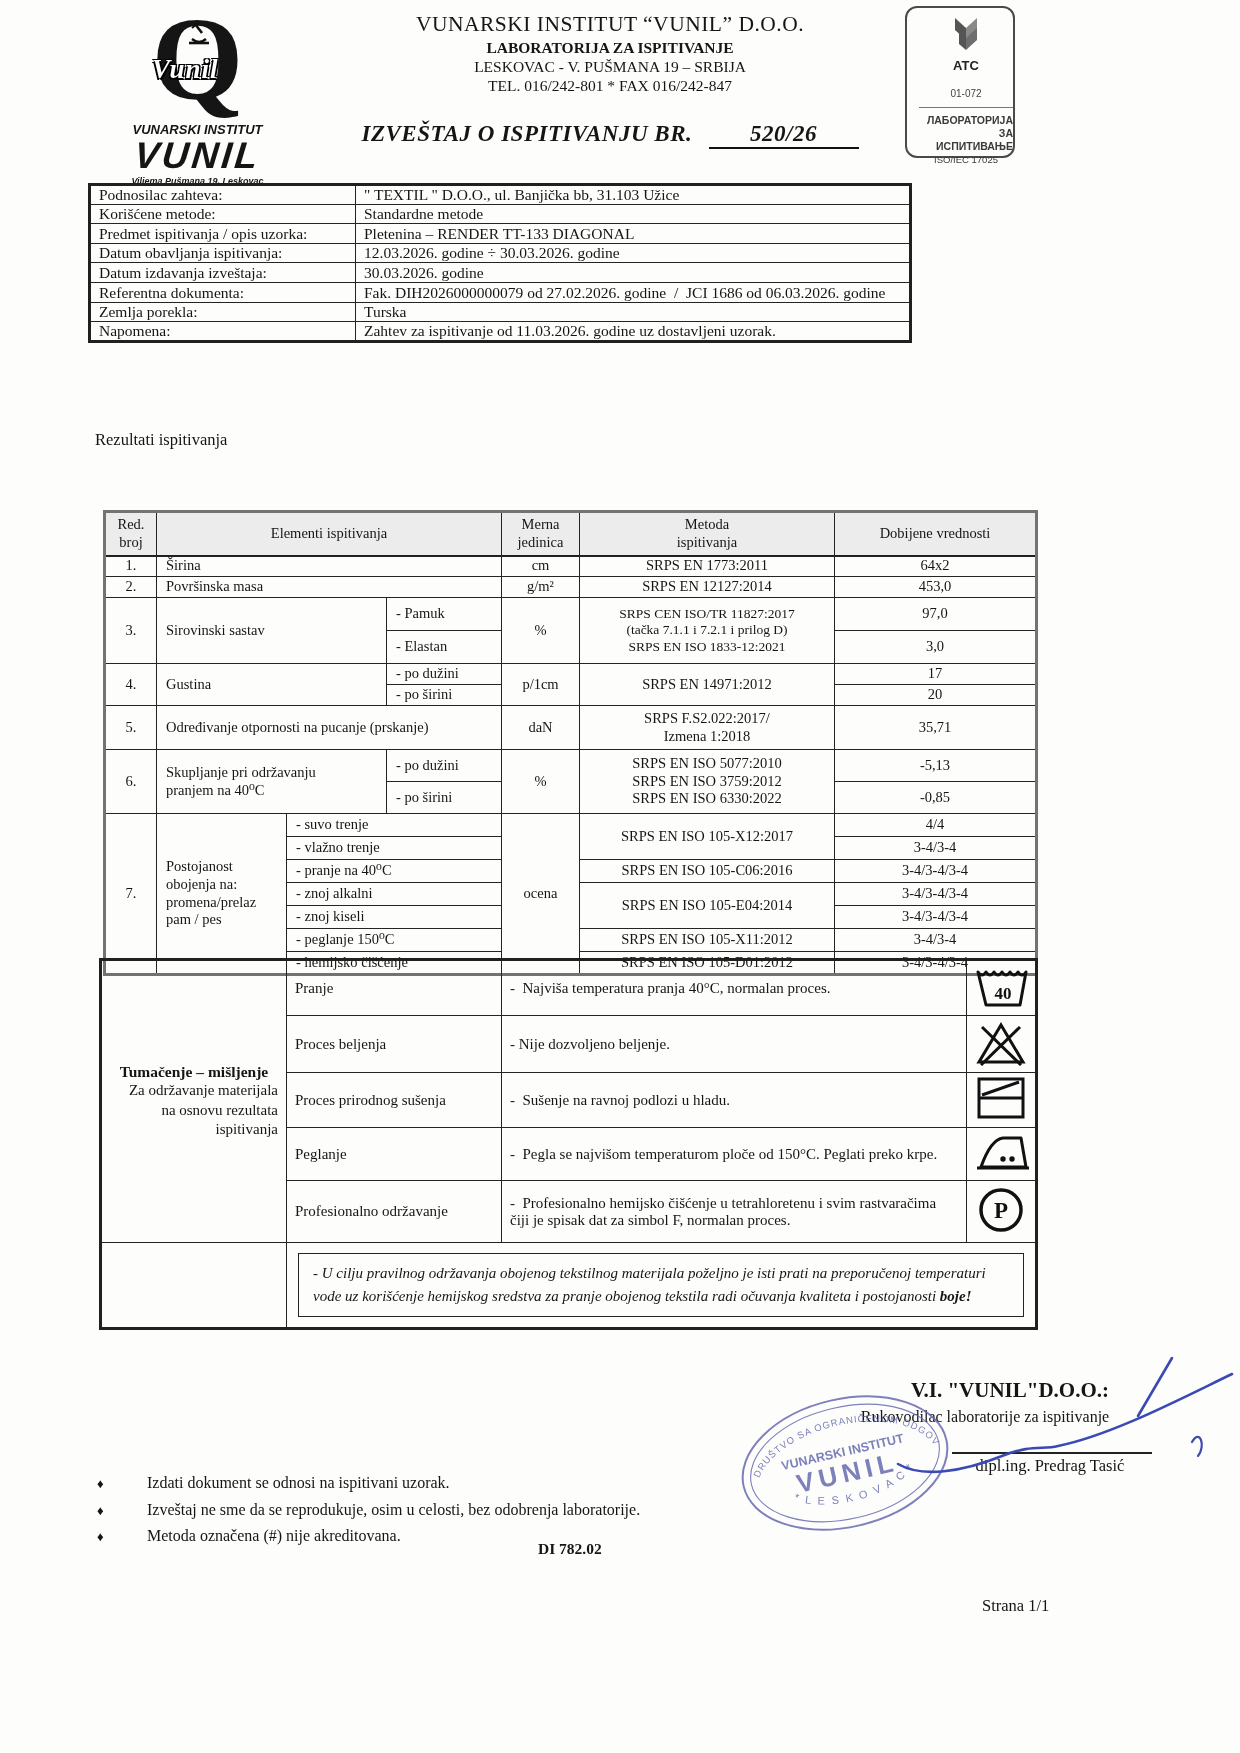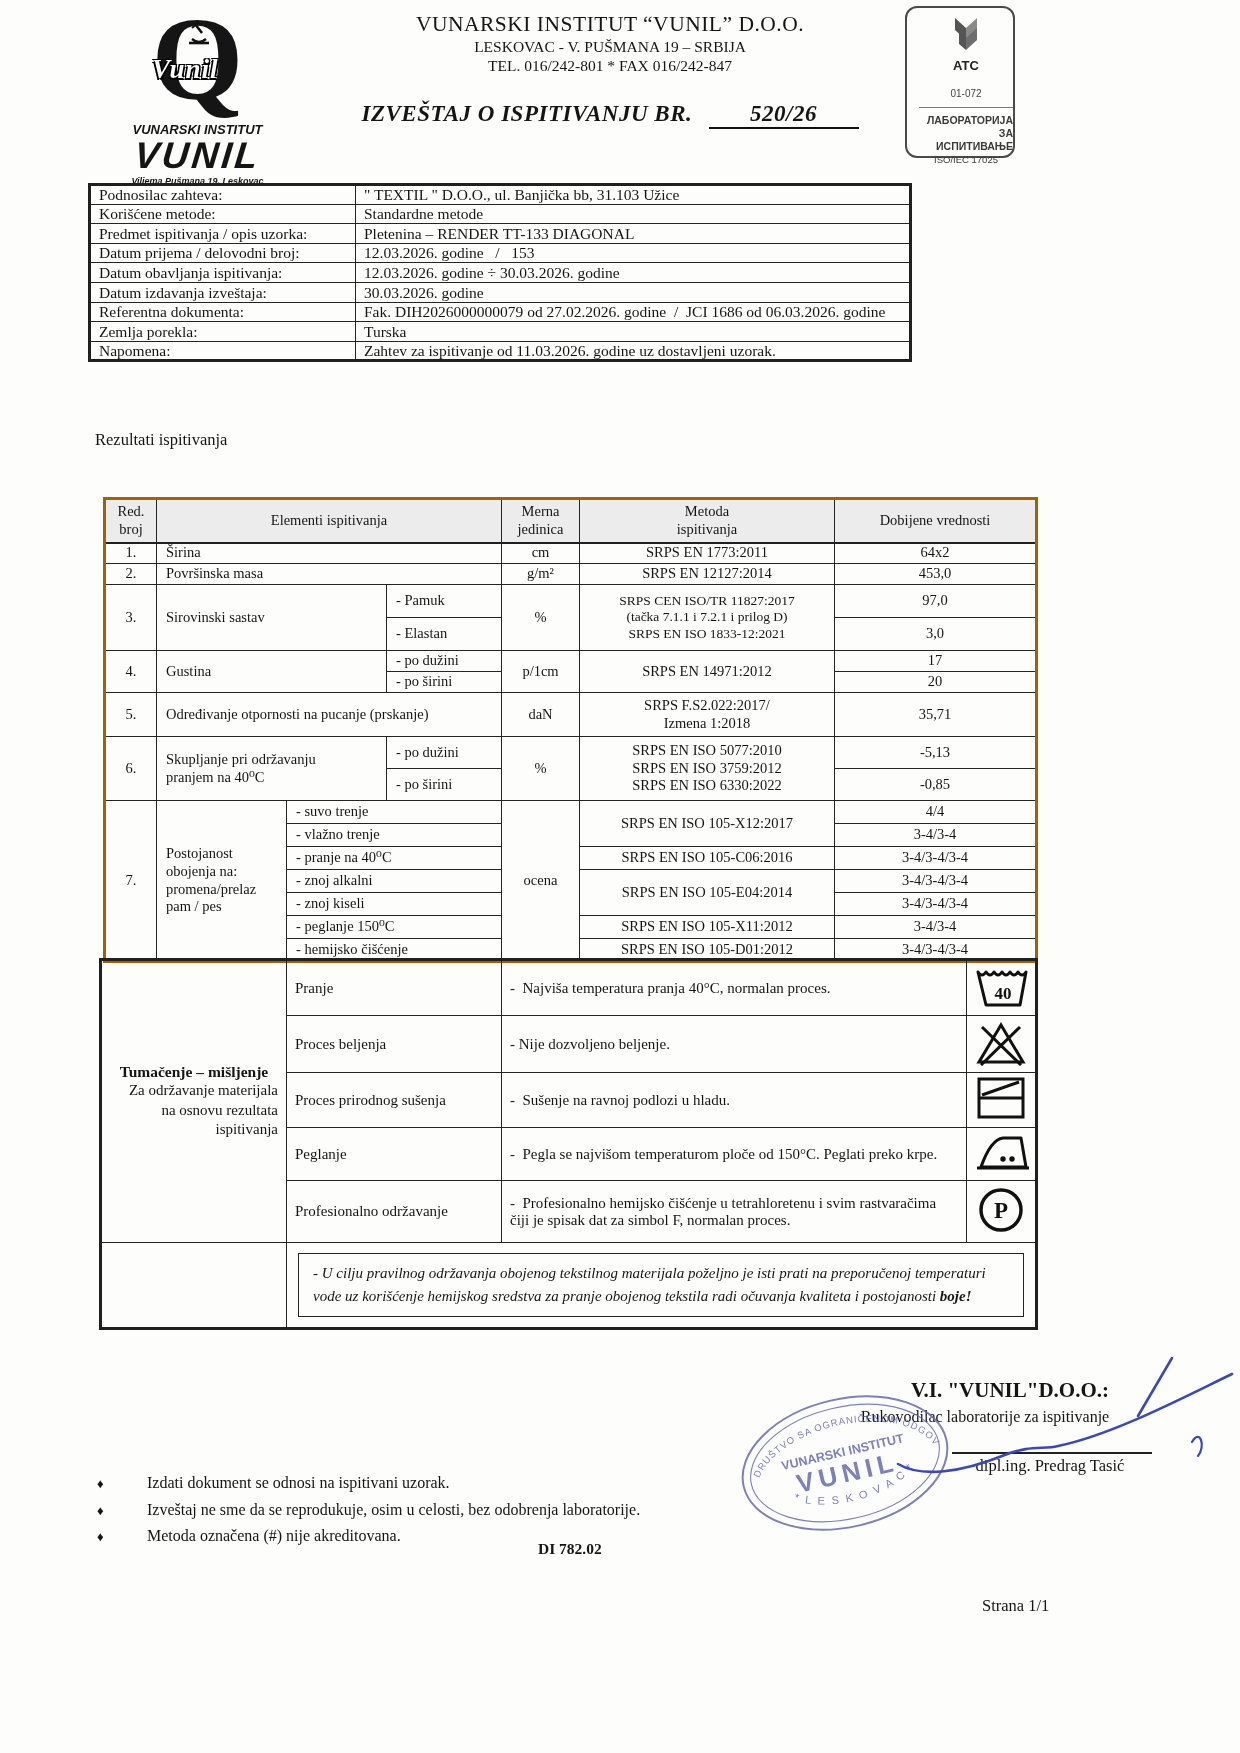--- a/index.html
+++ b/index.html
@@ -45,21 +45,21 @@
   .badge-iso { font-size:9.5px; color:#3a3a3a; margin-top:1px; }
 
   
   table { border-collapse:collapse; }
   .info-table { position:absolute; left:88px; top:183px; width:824px; border:3px solid #202020; }
   .info-table td { border:1.6px solid #242424; font-size:15.5px; padding:0 8px; height:19.6px; line-height:1.12; }
   .info-table td.lbl { width:266px; }
 
   .results-title { position:absolute; left:95px; top:430px; font-size:16.5px; }
 
-  .res-table { position:absolute; left:103px; top:497px; width:932px; border:3px solid #a16207; table-layout:fixed; }
+  .res-table { position:absolute; left:103px; top:510px; width:932px; border:3px solid #737373; table-layout:fixed; }
   .res-table th, .res-table td { border:1.6px solid #242424; font-size:14.5px; text-align:center; padding:0 4px; line-height:1.22; }
   .res-table thead th { background:#ececec; height:44px; font-weight:normal; border-bottom:2.5px solid #202020; }
   .res-table td.lbl { text-align:left; padding-left:9px; }
   .h21 { height:21px; } .h33 { height:33px; } .h44 { height:44px; } .h32 { height:32px; } .h23 { height:23px; }
 
   .care-table { position:absolute; left:99px; top:958px; width:936px; border:3px solid #202020; table-layout:fixed; }
   .care-table td { border:1.6px solid #242424; font-size:15px; padding:2px 8px; }
   .care-left { text-align:center; vertical-align:middle; }
   .care-title { font-weight:bold; font-size:15.5px; }
   .care-sub { font-size:15px; line-height:1.3; }
@@ -100,20 +100,21 @@
       </svg>
       <span class="qscript">Vunil</span>
     </div>
     <div class="logo-inst">VUNARSKI INSTITUT</div>
     <div class="logo-brand">VUNIL</div>
     <div class="logo-addr">Viljema Pušmana 19, Leskovac</div>
   </div>
 
   <div class="hdr-center">
     <div class="company">VUNARSKI INSTITUT “VUNIL” D.O.O.</div>
+    <div class="lab">LABORATORIJA ZA ISPITIVANJE</div>
     <div class="addr">LESKOVAC - V. PUŠMANA 19 – SRBIJA</div>
     <div class="tel">TEL. 016/242-801 * FAX  016/242-847</div>
     <div class="report-line">
       <span>IZVEŠTAJ O ISPITIVANJU BR.</span>
       <span class="rno">520/26</span>
     </div>
   </div>
 
   <div class="badge">
     <svg width="40" height="36" viewBox="0 0 40 36">
@@ -137,24 +138,20 @@
           <td class="lbl">Podnosilac zahteva:</td>
           <td>" TEXTIL " D.O.O., ul. Banjička bb, 31.103 Užice</td>
         </tr>
       <tr>
           <td class="lbl">Korišćene metode:</td>
           <td>Standardne metode</td>
         </tr>
       <tr>
           <td class="lbl">Predmet ispitivanja / opis uzorka:</td>
           <td>Pletenina – RENDER TT-133 DIAGONAL</td>
-        </tr>
-      <tr>
-          <td class="lbl">Datum prijema / delovodni broj:</td>
-          <td>12.03.2026. godine &nbsp;&nbsp;/&nbsp;&nbsp; 153</td>
         </tr>
       <tr>
           <td class="lbl">Datum obavljanja ispitivanja:</td>
           <td>12.03.2026. godine ÷ 30.03.2026. godine</td>
         </tr>
       <tr>
           <td class="lbl">Datum izdavanja izveštaja:</td>
           <td>30.03.2026. godine</td>
         </tr>
       <tr>

